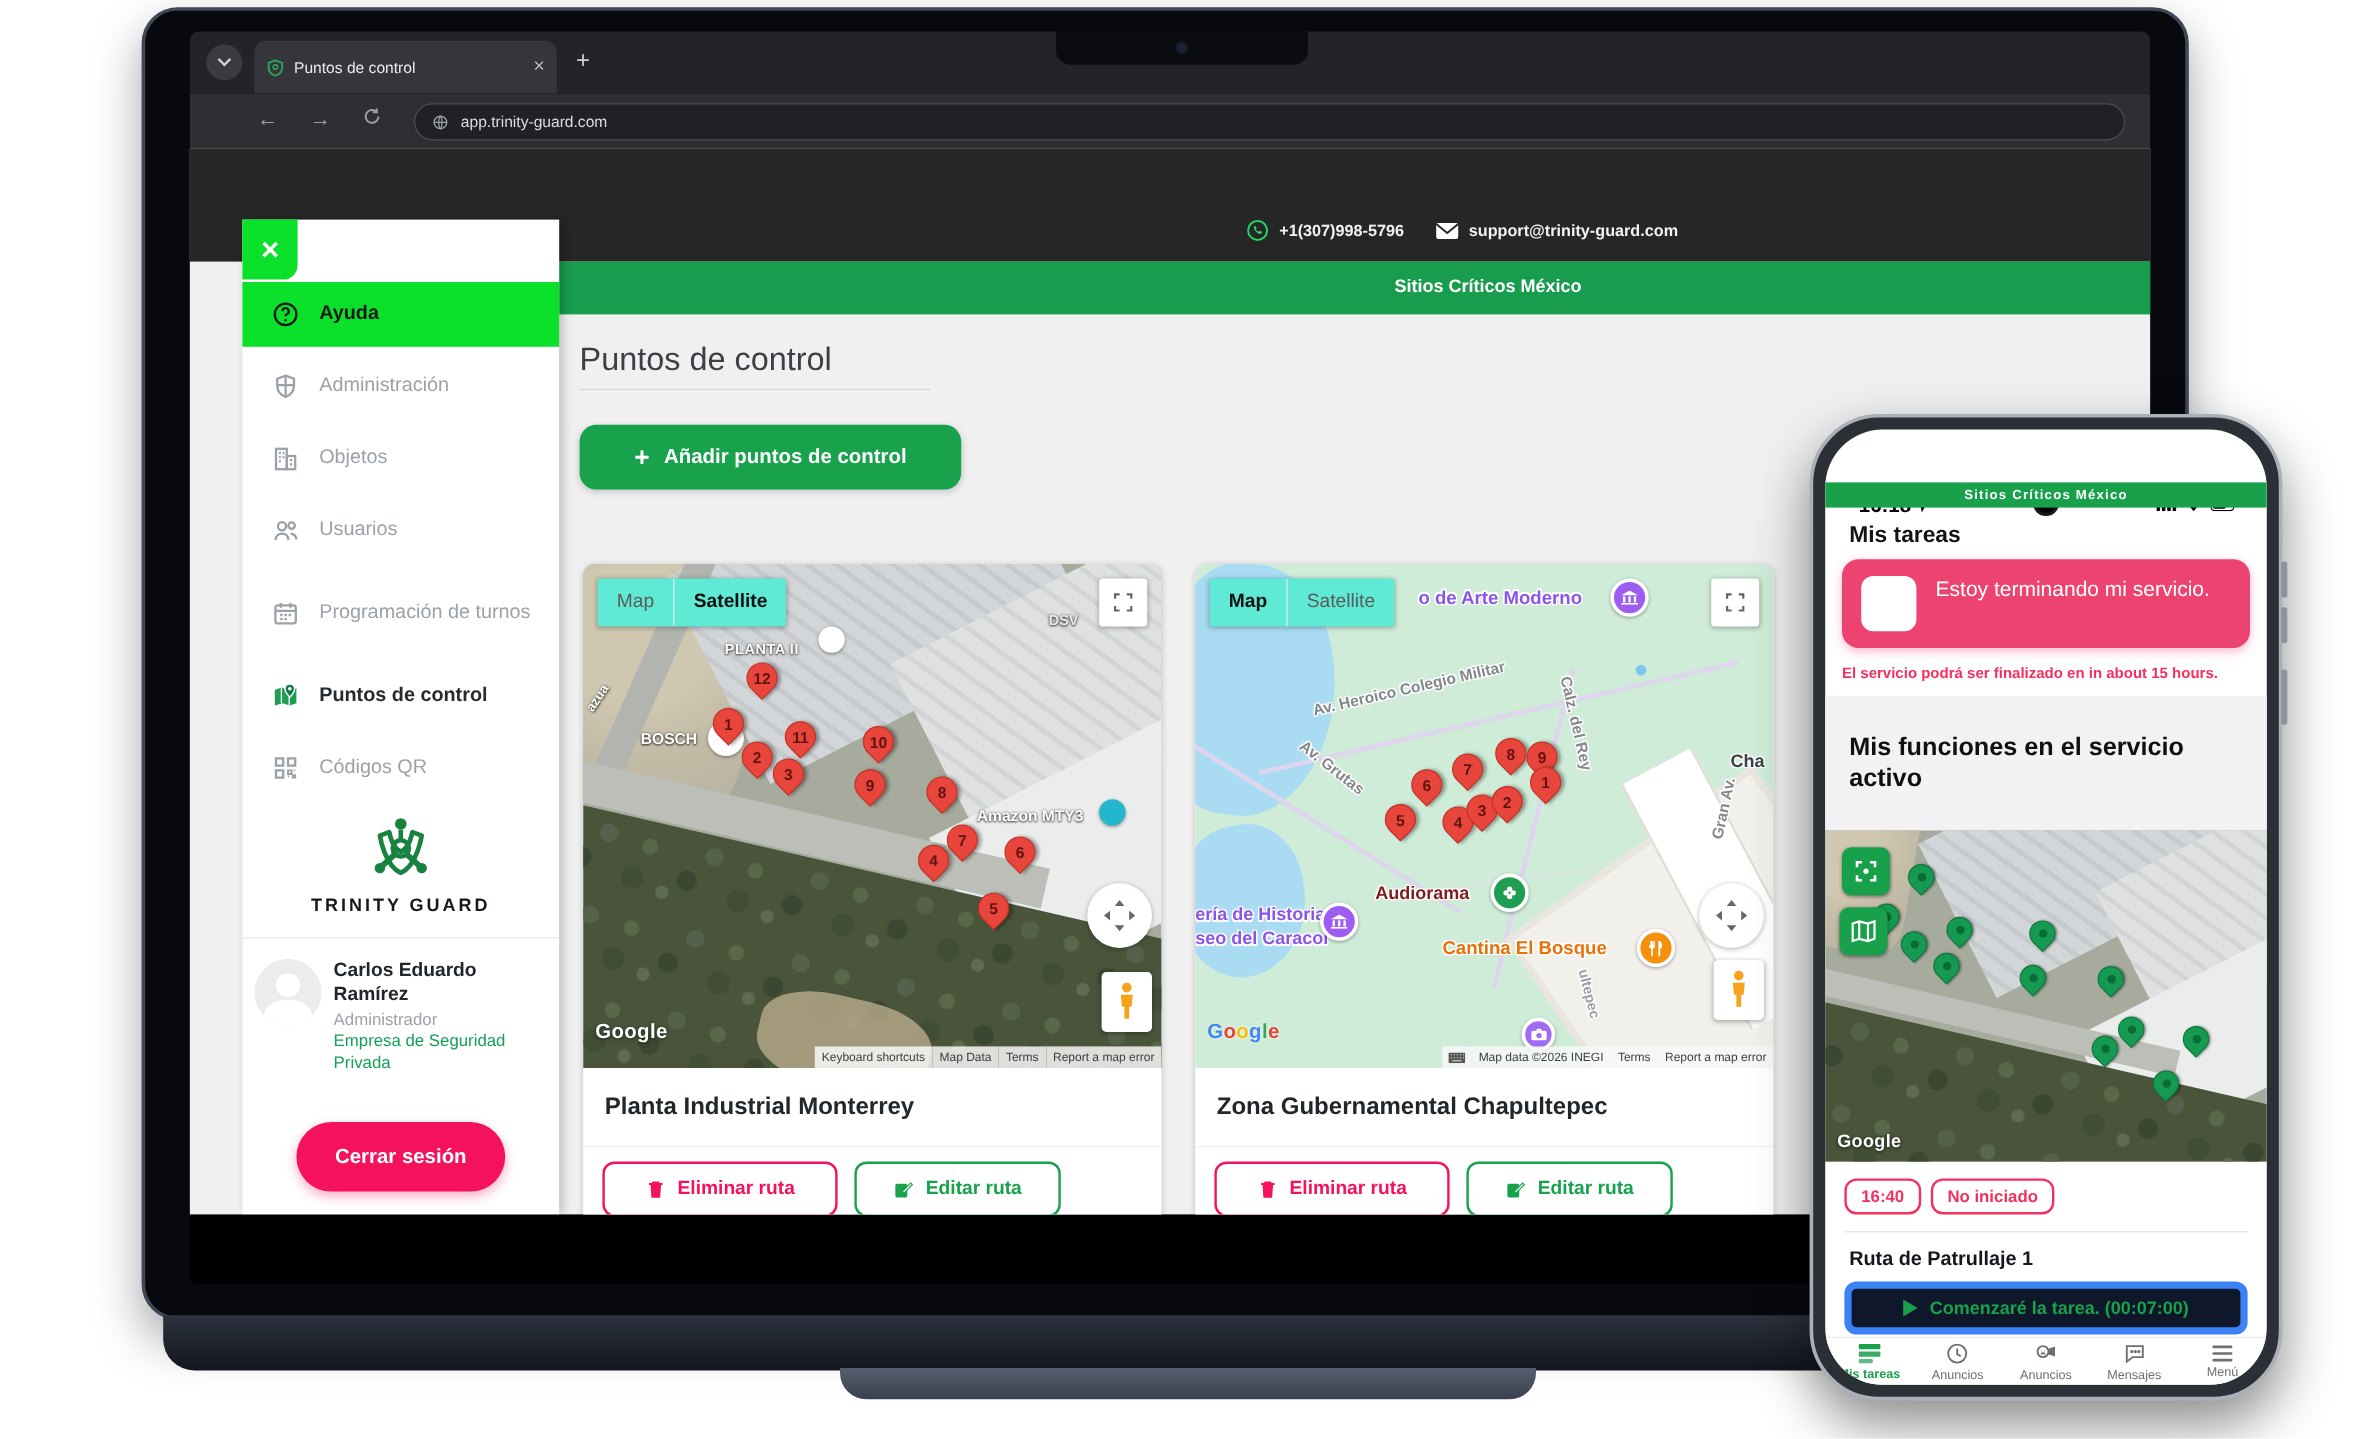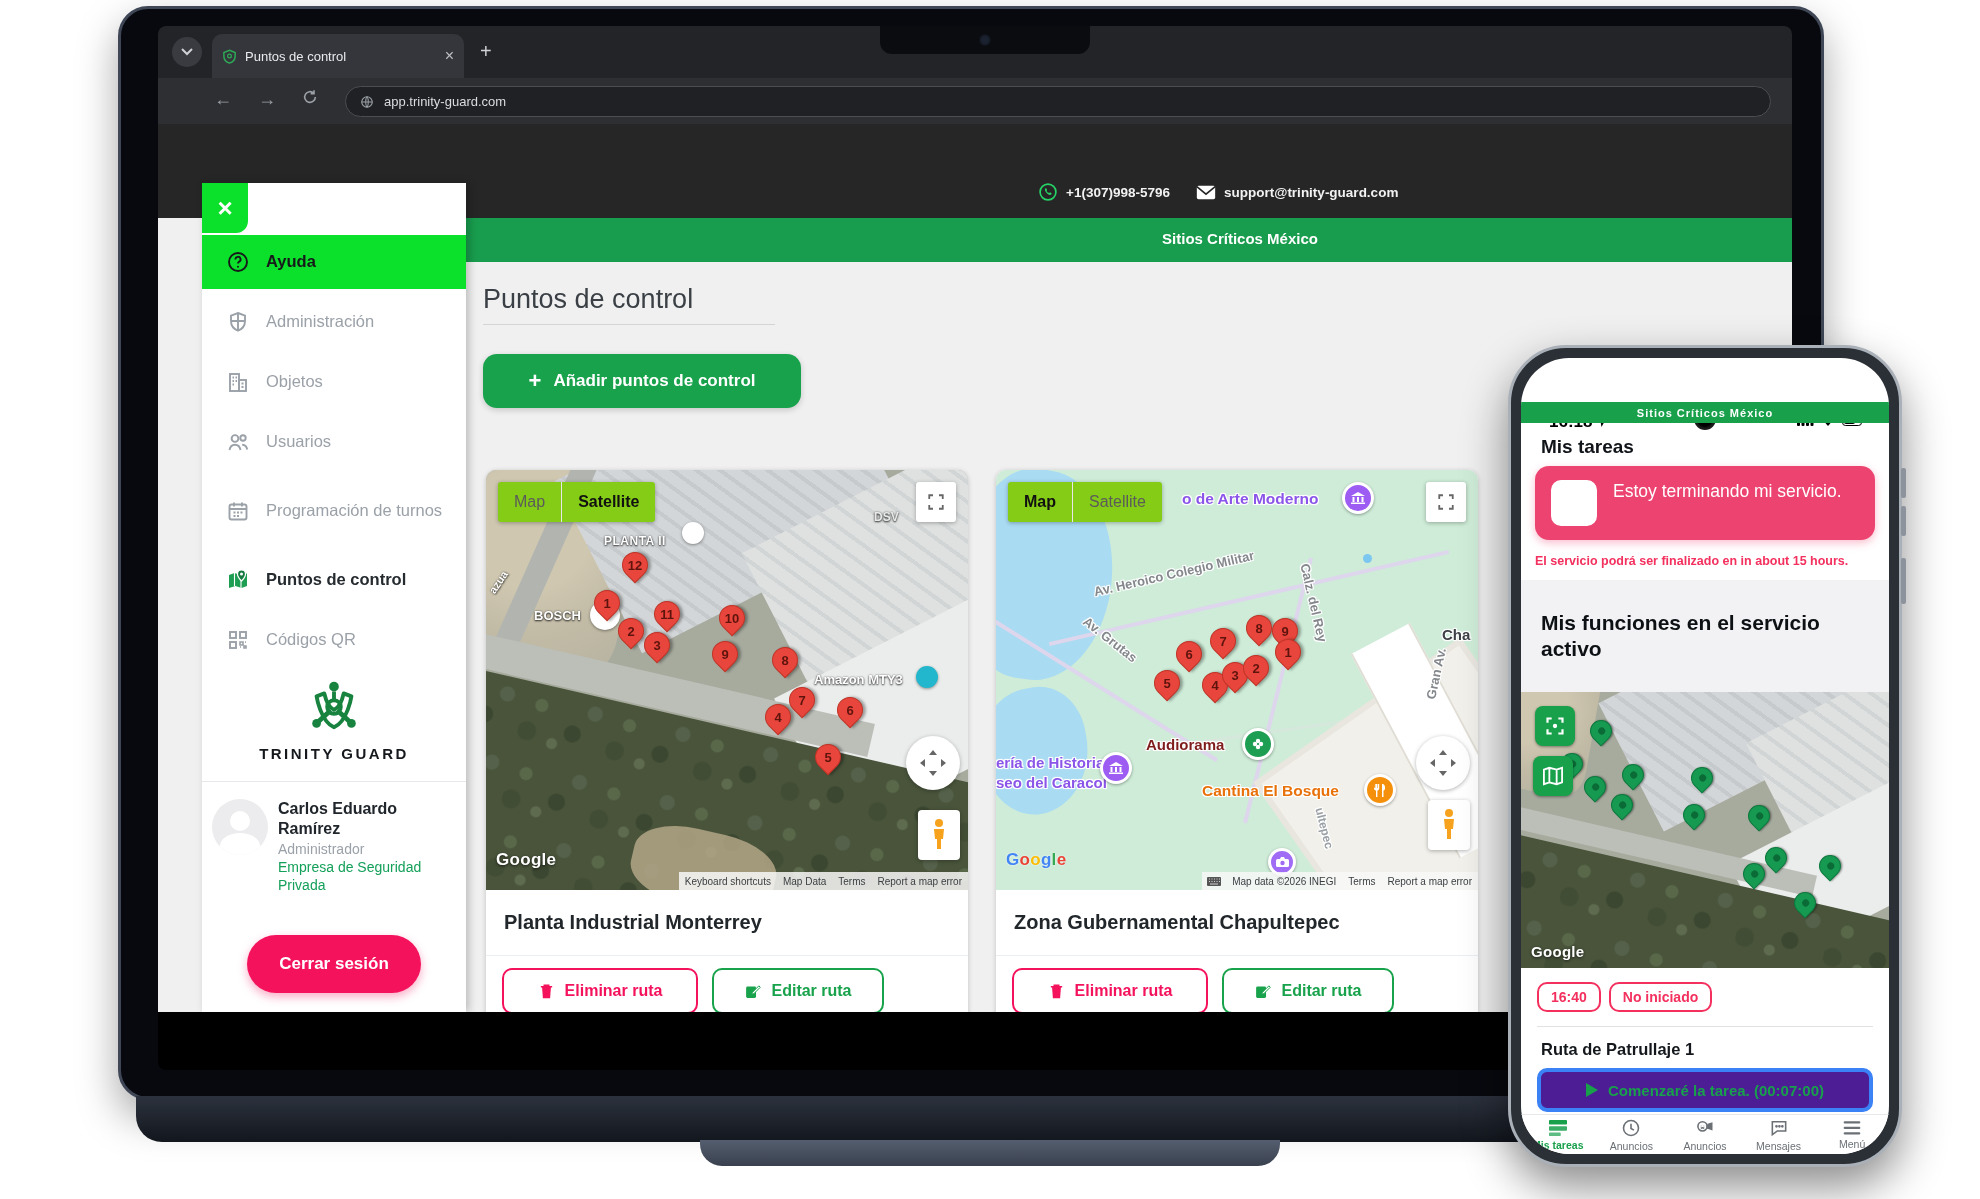--- a/index.html
+++ b/index.html
@@ -129,21 +129,21 @@
   .park .path2 { position:absolute; left:-5%; top:52%; width:55%; height:4px; background:#ddd6ec; transform:rotate(32deg); }
   .park .path3 { position:absolute; left:58%; top:20%; width:4px; height:65%; background:#ddd6ec; transform:rotate(14deg); }
   .park .path4 { position:absolute; left:30%; top:62%; width:55%; height:3px; background:#d6e7dc; transform:rotate(-8deg); }
   .park .streets { position:absolute; right:-18%; bottom:-22%; width:50%; height:70%;
     background:#f2f0ea; transform:rotate(-35deg); box-shadow:0 0 0 6px #e8e6df; }
   .park .street-line { position:absolute; right:2%; bottom:8%; width:14%; height:55%; background:#fff;
     transform:rotate(-28deg); border-left:2px solid #e0ddd4; border-right:2px solid #e0ddd4; }
   .park .bluedot { position:absolute; right:22%; top:20%; width:9px; height:9px; border-radius:50%; background:#7cc7f0; }
 
   
-  .map-toggle { position:absolute; left:12px; top:12px; height:40px; display:flex; background:#84cc16;
+  .map-toggle { position:absolute; left:12px; top:12px; height:40px; display:flex; background:#5eead4;
     border-radius:3px; box-shadow:0 1px 4px rgba(0,0,0,.3); overflow:hidden; font-size:16px; }
   .map-toggle .seg { display:flex; align-items:center; padding:0 16px; color:#5b5b5b; }
   .map-toggle .seg.on { font-weight:700; color:#111; }
   .map-toggle .sep { width:1px; background:#e8e8e8; }
   .fs-btn { position:absolute; right:12px; top:12px; width:40px; height:40px; background:#fff;
     border-radius:3px; box-shadow:0 1px 4px rgba(0,0,0,.3); display:flex; align-items:center; justify-content:center; color:#666; }
   .pan-ctl { position:absolute; right:8px; top:266px; width:54px; height:54px; border-radius:50%;
     background:#fff; box-shadow:0 1px 4px rgba(0,0,0,.3); display:flex; align-items:center; justify-content:center; color:#666; }
   .pegman { position:absolute; right:8px; top:340px; width:42px; height:50px; background:#fff; border-radius:4px;
     box-shadow:0 1px 4px rgba(0,0,0,.3); display:flex; align-items:center; justify-content:center; }
@@ -200,22 +200,22 @@
     color:#0d1114; line-height:1.25; }
   #ph-map { position:absolute; left:0; top:334px; width:368px; height:276px; overflow:hidden; }
   .ph-mapbtn { position:absolute; width:40px; height:40px; background:#18A04B; border-radius:8px;
     display:flex; align-items:center; justify-content:center; box-shadow:0 1px 3px rgba(0,0,0,.4); }
   #ph-map .g-logo { bottom:8px; font-size:15px; }
   #ph-badges { position:absolute; left:16px; top:624px; display:flex; gap:8px; }
   .ph-pill { height:30px; border:2.5px solid #F3305E; border-radius:10px; display:flex; align-items:center;
     padding:0 12px; color:#F3305E; font-size:14px; font-weight:700; }
   #ph-div { position:absolute; left:16px; top:668px; width:336px; height:1px; background:#e2e2e2; }
   #ph-route { position:absolute; left:20px; top:682px; font-size:16.5px; font-weight:700; color:#14181c; }
-  #ph-start { position:absolute; left:16px; top:710px; width:336px; height:44px; border:4px solid #3b82f6;
-    border-radius:10px; background:#4c1d95; display:flex; align-items:center; justify-content:center; gap:10px;
+  #ph-start { position:absolute; left:16px; top:710px; width:336px; height:44px; border:6px solid #3b82f6;
+    border-radius:10px; background:#0f172a; display:flex; align-items:center; justify-content:center; gap:10px;
     color:#18A04B; font-size:15px; font-weight:700; }
   #ph-start .tri { width:0; height:0; border-left:12px solid #18A04B; border-top:7px solid transparent;
     border-bottom:7px solid transparent; }
   #ph-tabbar { position:absolute; left:0; top:756px; width:100%; height:40px; border-top:1px solid #e8e8e8;
     background:#fff; display:flex; }
   .ph-tab { flex:1; display:flex; flex-direction:column; align-items:center; justify-content:center; gap:2px;
     color:#6b7075; font-size:10.5px; }
   .ph-tab.on { color:#18A04B; font-weight:700; }
 </style>
 </head>

